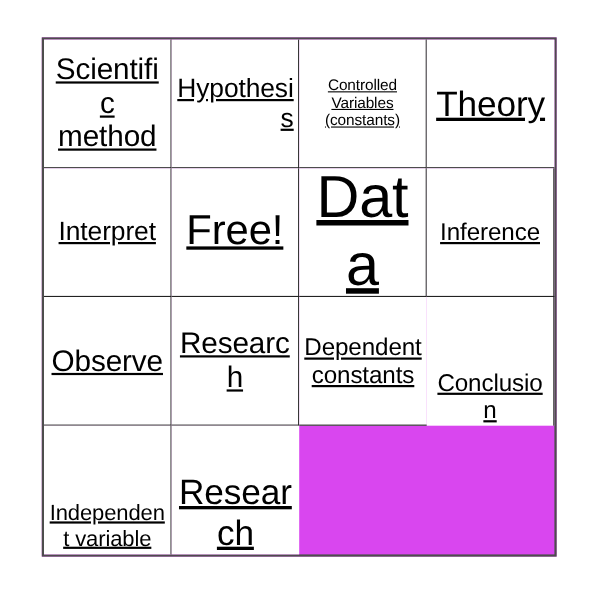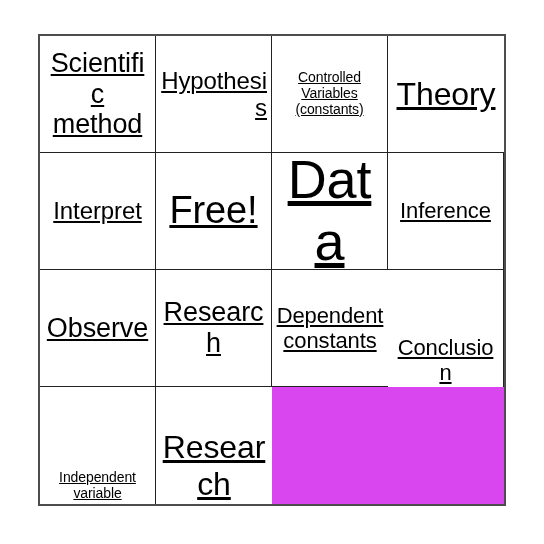--- a/index.html
+++ b/index.html
@@ -54,21 +54,21 @@
   }
 
   
   .fs-xxl  { font-size: 54px; }
   .fs-xl   { font-size: 38px; }
   .fs-lg   { font-size: 32px; }
   .fs-md   { font-size: 27px; }
   .fs-sm   { font-size: 24px; }
   .fs-xs   { font-size: 22px; }
   .fs-xxs  { font-size: 14px; }
-  .fs-tiny { font-size: 14px; }
+  .fs-tiny { font-size: 20px; }
 </style>
 </head>
 <body>
 
 <div id="bingo-card" style="grid-template-columns: repeat(4, 1fr); grid-template-rows: repeat(4, 1fr); border-color: rgb(77, 77, 77); background: #d946ef; text-decoration: underline;">
     <div class="bingo-cell" style="border-right-color: rgb(34, 34, 34); border-bottom-color: rgb(34, 34, 34); color: rgb(0, 0, 0);">
       <span class="cell-text fs-md">Scientific method</span>
     </div>
     <div class="bingo-cell" style="border-right-color: rgb(34, 34, 34); border-bottom-color: rgb(34, 34, 34); color: rgb(0, 0, 0); text-align: right;">
       <span class="cell-text fs-sm">Hypothesis</span>

